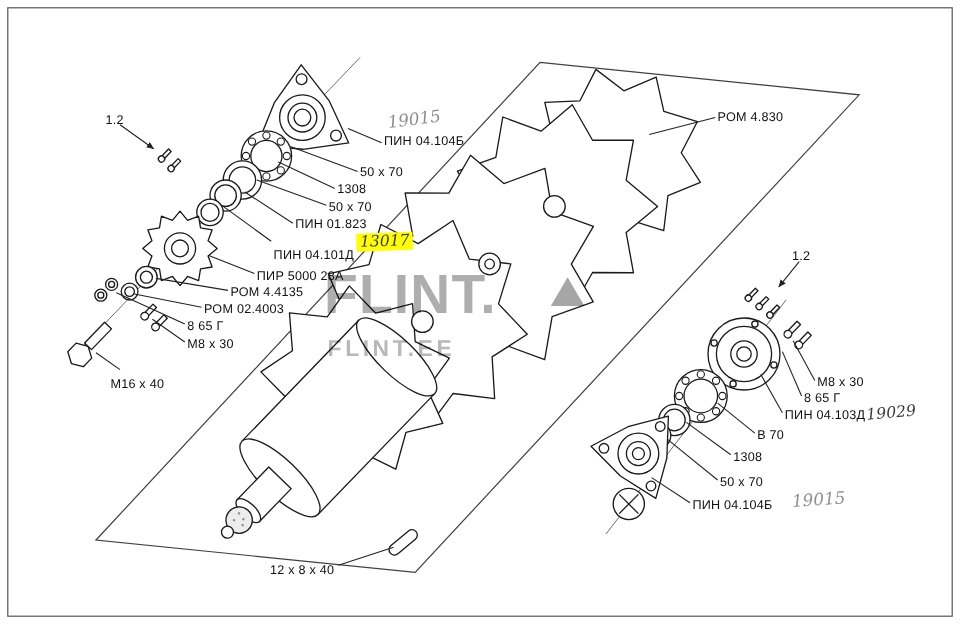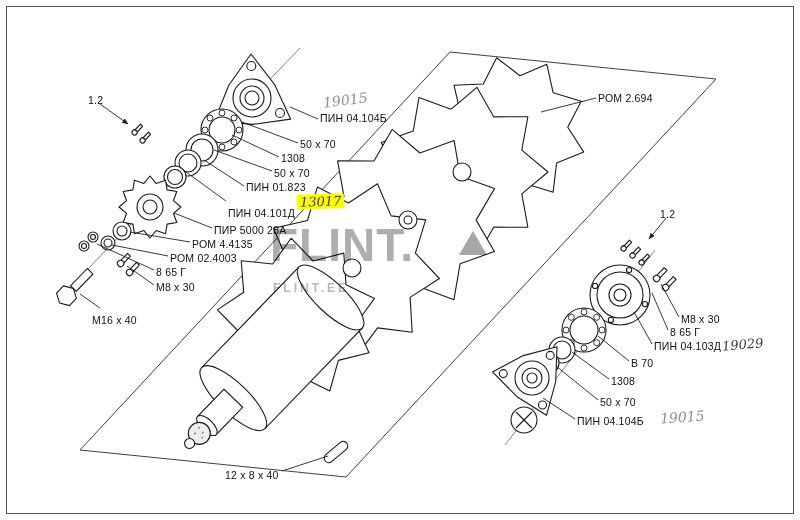--- a/index.html
+++ b/index.html
@@ -17,21 +17,21 @@
   .lbl{position:absolute;font-size:10.5px;color:#101010;white-space:nowrap;letter-spacing:0.2px;text-align:center;}
   .hand{position:absolute;font-family:"DejaVu Serif",serif;font-style:italic;white-space:nowrap;}
   .pencil{color:#8f8f8f;font-size:14px;}
   .ink{color:#3a3a3a;font-size:13px;}
   .hl{background:#ffff00;padding:0 3px;border-radius:1px;}
   .wm{position:absolute;font-weight:bold;mix-blend-mode:multiply;pointer-events:none;}
   #wm-brand{left:270px;top:218px;font-size:46px;letter-spacing:1px;color:#aeaeae;}
   #wm-tri{position:absolute;left:459px;top:231px;width:0;height:0;mix-blend-mode:multiply;
           border-left:14px solid transparent;border-right:14px solid transparent;
           border-bottom:24px solid #a6a6a6;}
-  #wm-sub{left:273px;top:281px;font-size:12px;letter-spacing:3px;color:#b8b8b8;}
+  #wm-sub{left:273px;top:281px;font-size:19px;letter-spacing:3px;color:#b8b8b8;}
 </style>
 </head>
 <body>
 
 <div id="stage">
 
   <svg width="800" height="520" viewBox="0 0 800 520">
     <defs>
       <marker id="arr" markerWidth="8" markerHeight="8" refX="6.5" refY="3" orient="auto">
         <path d="M0,0 L7,3 L0,6 Z" fill="#222"></path>
@@ -256,21 +256,21 @@
   <div class="lbl" style="left:246px;top:181px">ПИН 01.823</div>
   <div class="lbl" style="left:228px;top:207px">ПИН 04.101Д</div>
   <div class="lbl" style="left:214px;top:224px">ПИР 5000 28А</div>
   <div class="lbl" style="left:192px;top:238px">РОМ 4.4135</div>
   <div class="lbl" style="left:170px;top:252px">РОМ 02.4003</div>
   <div class="lbl" style="left:156px;top:266px">8 65 Г</div>
   <div class="lbl" style="left:156px;top:281px">М8 x 30</div>
   <div class="lbl" style="left:92px;top:314px">М16 x 40</div>
   <div class="lbl" style="left:225px;top:469px">12 x 8 x 40</div>
 
-  <div class="lbl" style="left:598px;top:92px">РОМ 2.694</div>
+  <div class="lbl" style="left:598px;top:92px">РОМ 4.830</div>
   <div class="lbl" style="left:660px;top:208px">1.2</div>
   <div class="lbl" style="left:681px;top:313px">М8 x 30</div>
   <div class="lbl" style="left:670px;top:326px">8 65 Г</div>
   <div class="lbl" style="left:654px;top:340px">ПИН 04.103Д</div>
   <div class="lbl" style="left:631px;top:357px">В 70</div>
   <div class="lbl" style="left:611px;top:375px">1308</div>
   <div class="lbl" style="left:600px;top:396px">50 x 70</div>
   <div class="lbl" style="left:577px;top:415px">ПИН 04.104Б</div>
 
   <div class="hand pencil" style="left:323px;top:92px;transform:rotate(-7deg)">19015</div>

